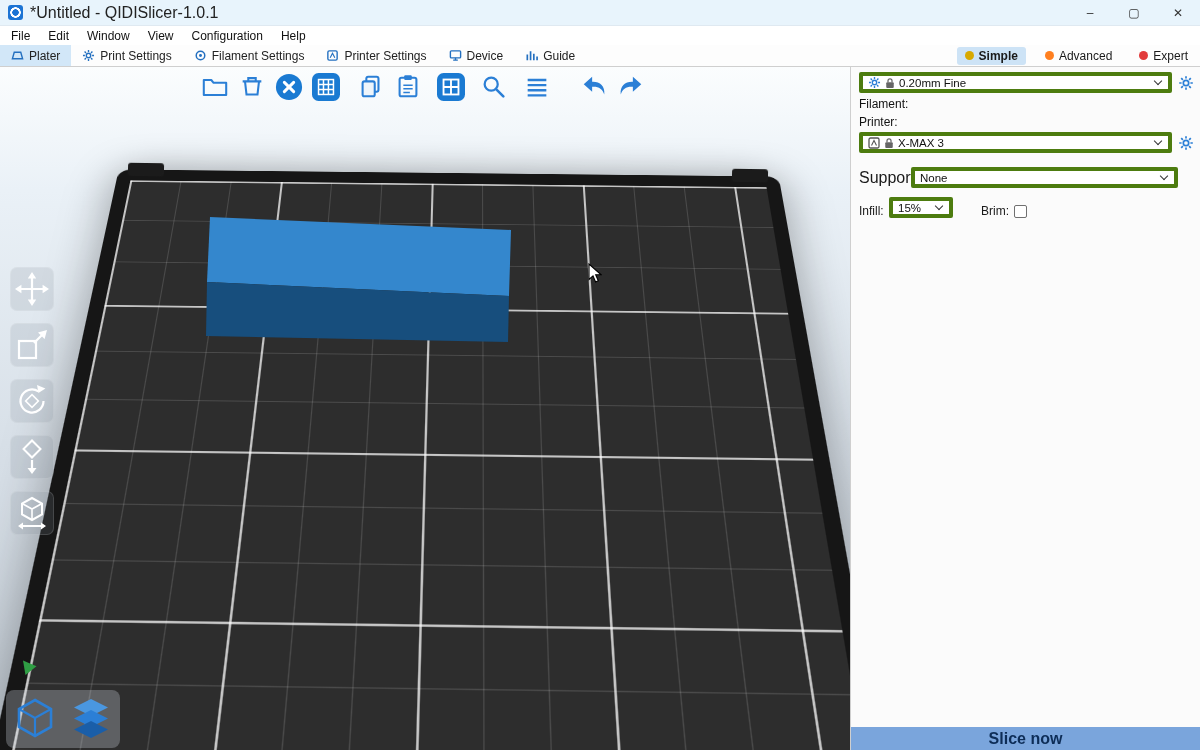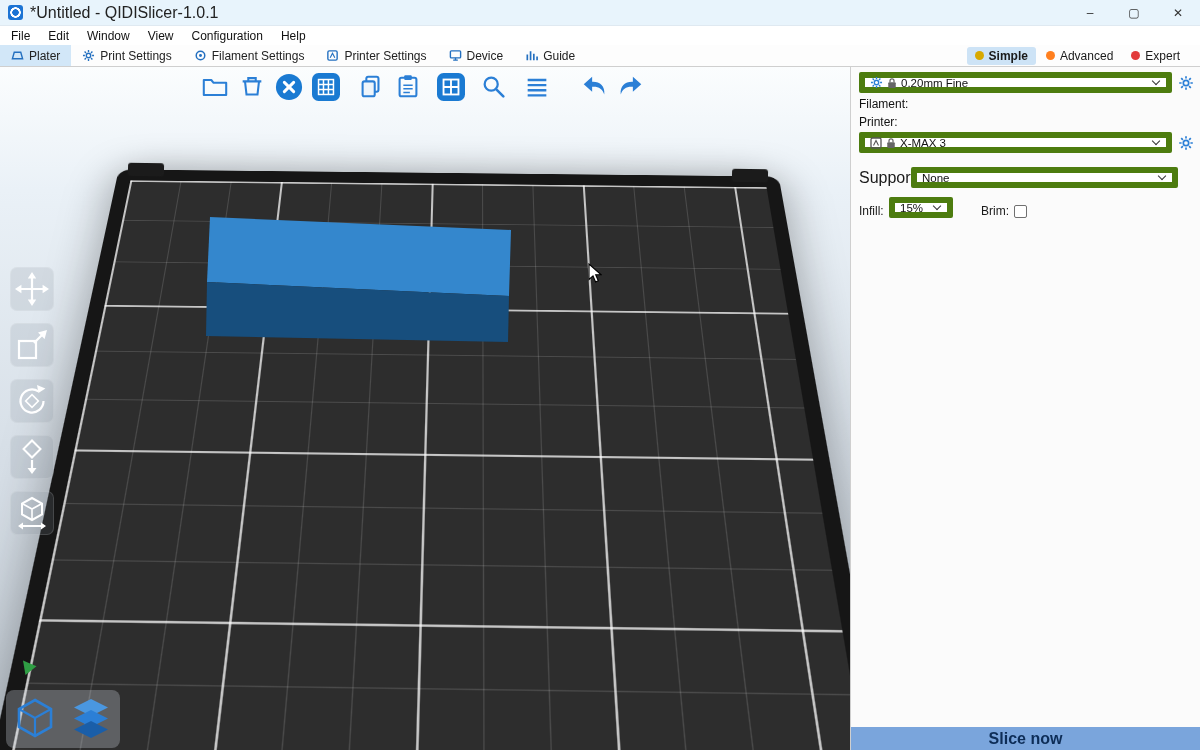--- a/index.html
+++ b/index.html
@@ -16,21 +16,21 @@
 
   
   .menubar{height:19px;background:#fff;display:flex;align-items:center;padding-left:2px}
   .menu-item{padding:0 9px;font-size:12px;color:#111;height:100%;display:flex;align-items:center;cursor:default}
 
   
   .tabbar{height:22px;background:#fdfdfd;display:flex;align-items:stretch;border-bottom:1px solid #cfcfcf}
   .tab{display:flex;align-items:center;gap:5px;padding:0 11px;font-size:12px;color:#222;cursor:default}
   .tab.active{background:#d2e7f8}
   .tabicon{width:13px;height:13px;color:#2470c0;flex:none}
-  .modes{margin-left:auto;display:flex;align-items:center;gap:2px;padding-right:12px}
+  .modes{margin-left:auto;display:flex;align-items:center;gap:11px;padding-right:4px}
   .mode{display:flex;align-items:center;gap:5px;padding:2px 8px;border-radius:3px;font-size:12px}
   .mode.active{background:#cde3f6;font-weight:bold}
   .mode-dot{width:9px;height:9px;border-radius:50%;flex:none}
 
   
   .main{display:flex;height:683px}
   .viewport{position:relative;width:850px;height:683px;overflow:hidden;
     background:linear-gradient(180deg,#fbfdfe 0%,#eaf1f7 18%,#d8e0e8 55%,#c7d0d9 100%)}
 
   
@@ -78,21 +78,21 @@
   .vs svg{width:48px;height:48px;display:block}
 
   
   .cursor{position:absolute;left:588px;top:196px;z-index:9;pointer-events:none}
 
   
   .right-panel{position:relative;width:350px;height:683px;background:#fbfbfb;
       border-left:1px solid #cfcfcf;padding:5px 6px 0 8px}
   .rp-label{font-size:12px;color:#111;margin:4px 0 3px}
   .rp-row{display:flex;align-items:center;margin-bottom:3px}
-  .combo{flex:1;height:21px;background:#fff;border:6px solid #4d7c0f;border-radius:2px;
+  .combo{flex:1;height:21px;background:#fff;border:4px solid #4d7c0f;border-radius:2px;
       display:flex;align-items:center;gap:4px;padding:0 2px 0 5px;font-size:11.5px;color:#111;cursor:pointer}
   .combo .c-text{flex:1;white-space:nowrap;overflow:hidden}
   .chev{width:6px;height:6px;border-right:1.5px solid #333;border-bottom:1.5px solid #333;
       transform:rotate(45deg);margin:0 5px 3px 0;flex:none}
   .gicon{width:13px;height:13px;color:#2b7fd6;flex:none}
   .licon{width:10px;height:12px;flex:none}
   .gear-btn{width:16px;height:16px;color:#2b7fd6;margin-left:6px;flex:none;cursor:pointer}
   .swatch{width:17px;height:11px;border:1px solid #4a4a4a;border-radius:1px;flex:none}
   .inline-row{display:flex;align-items:center;margin-top:14px}
   .inline-row2{display:flex;align-items:flex-end;margin-top:9px}

